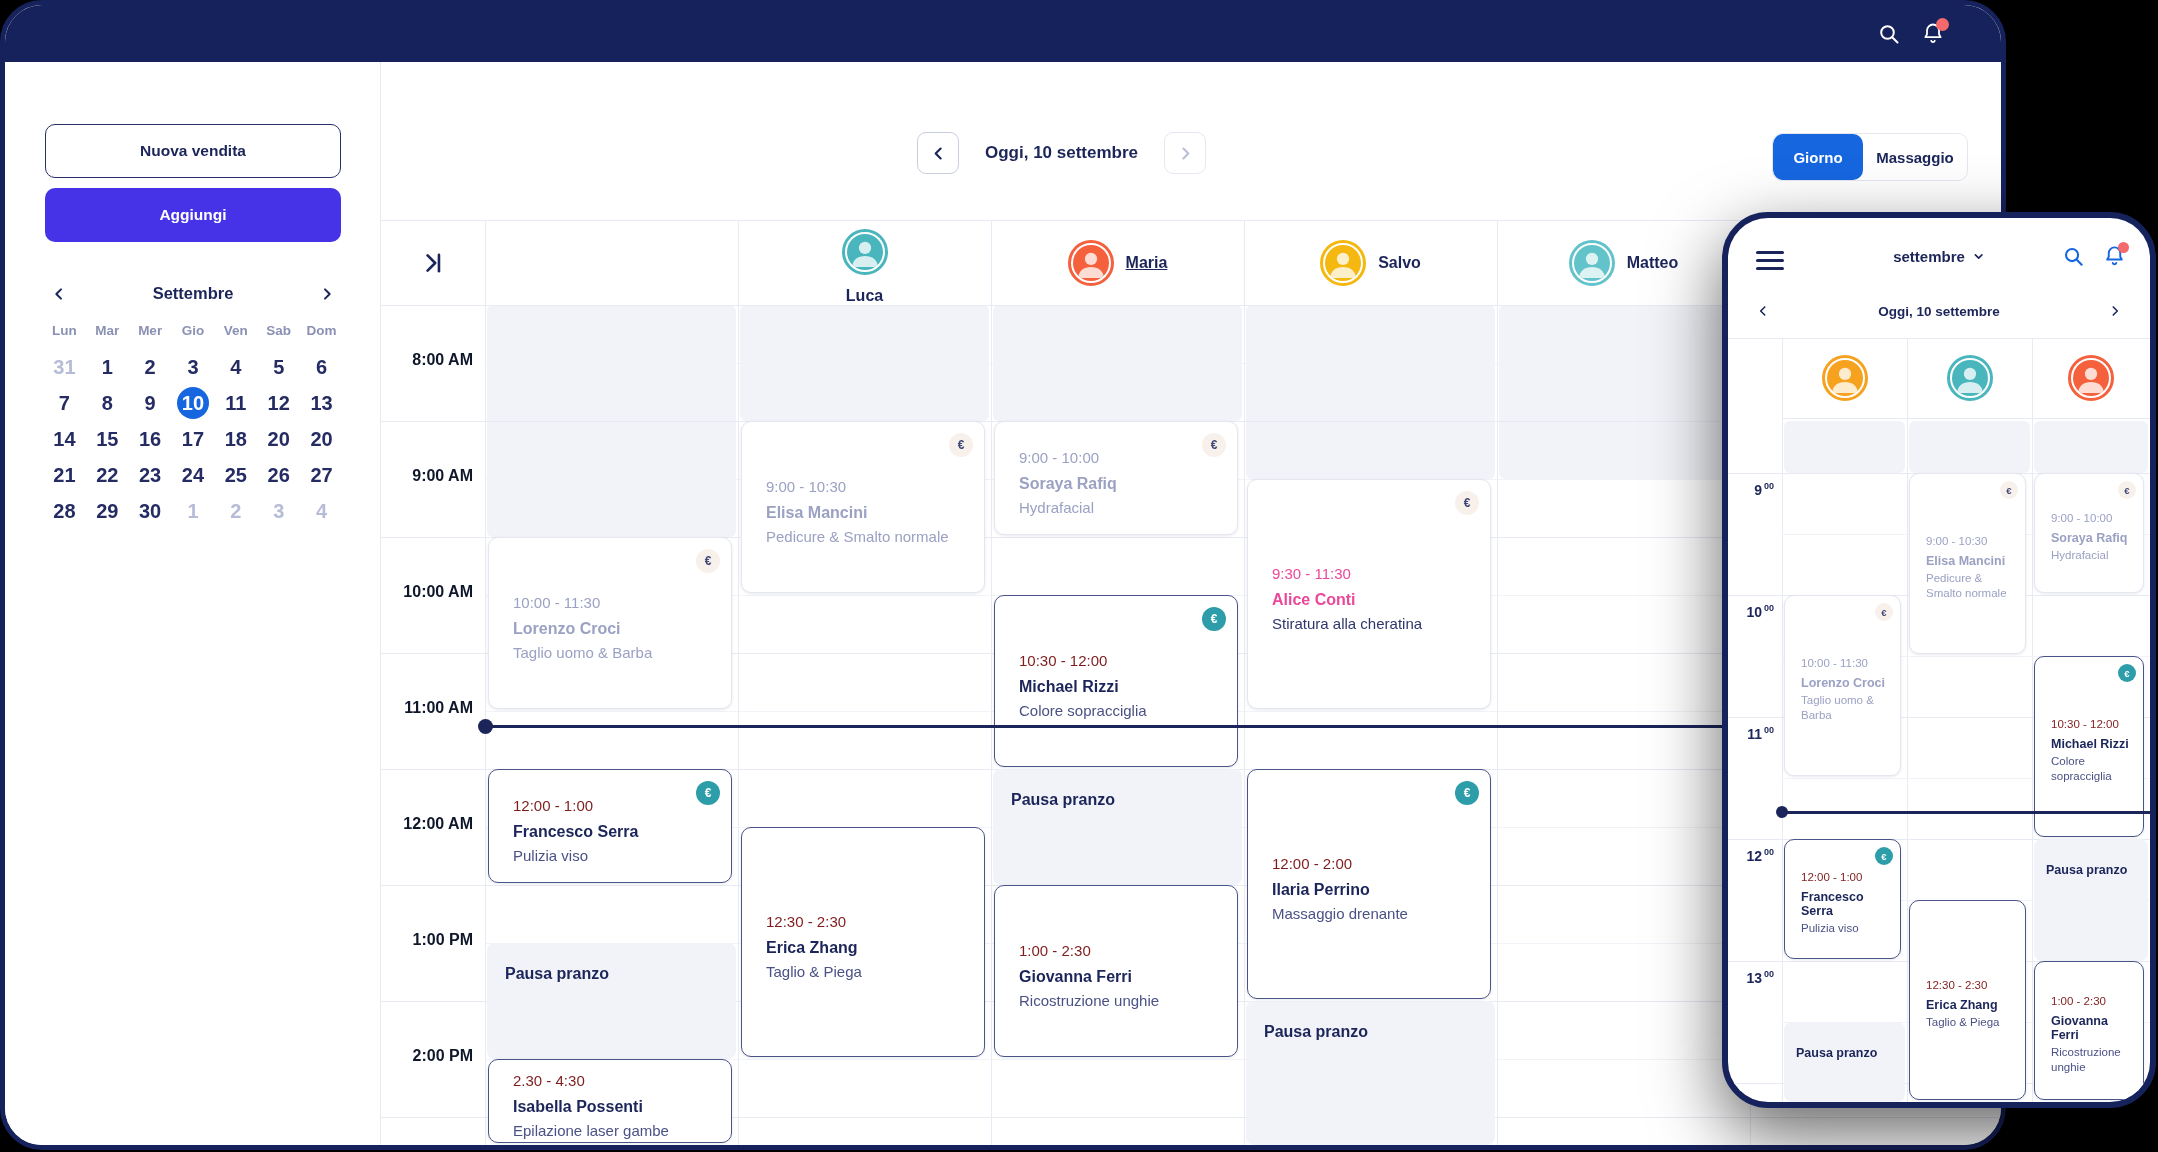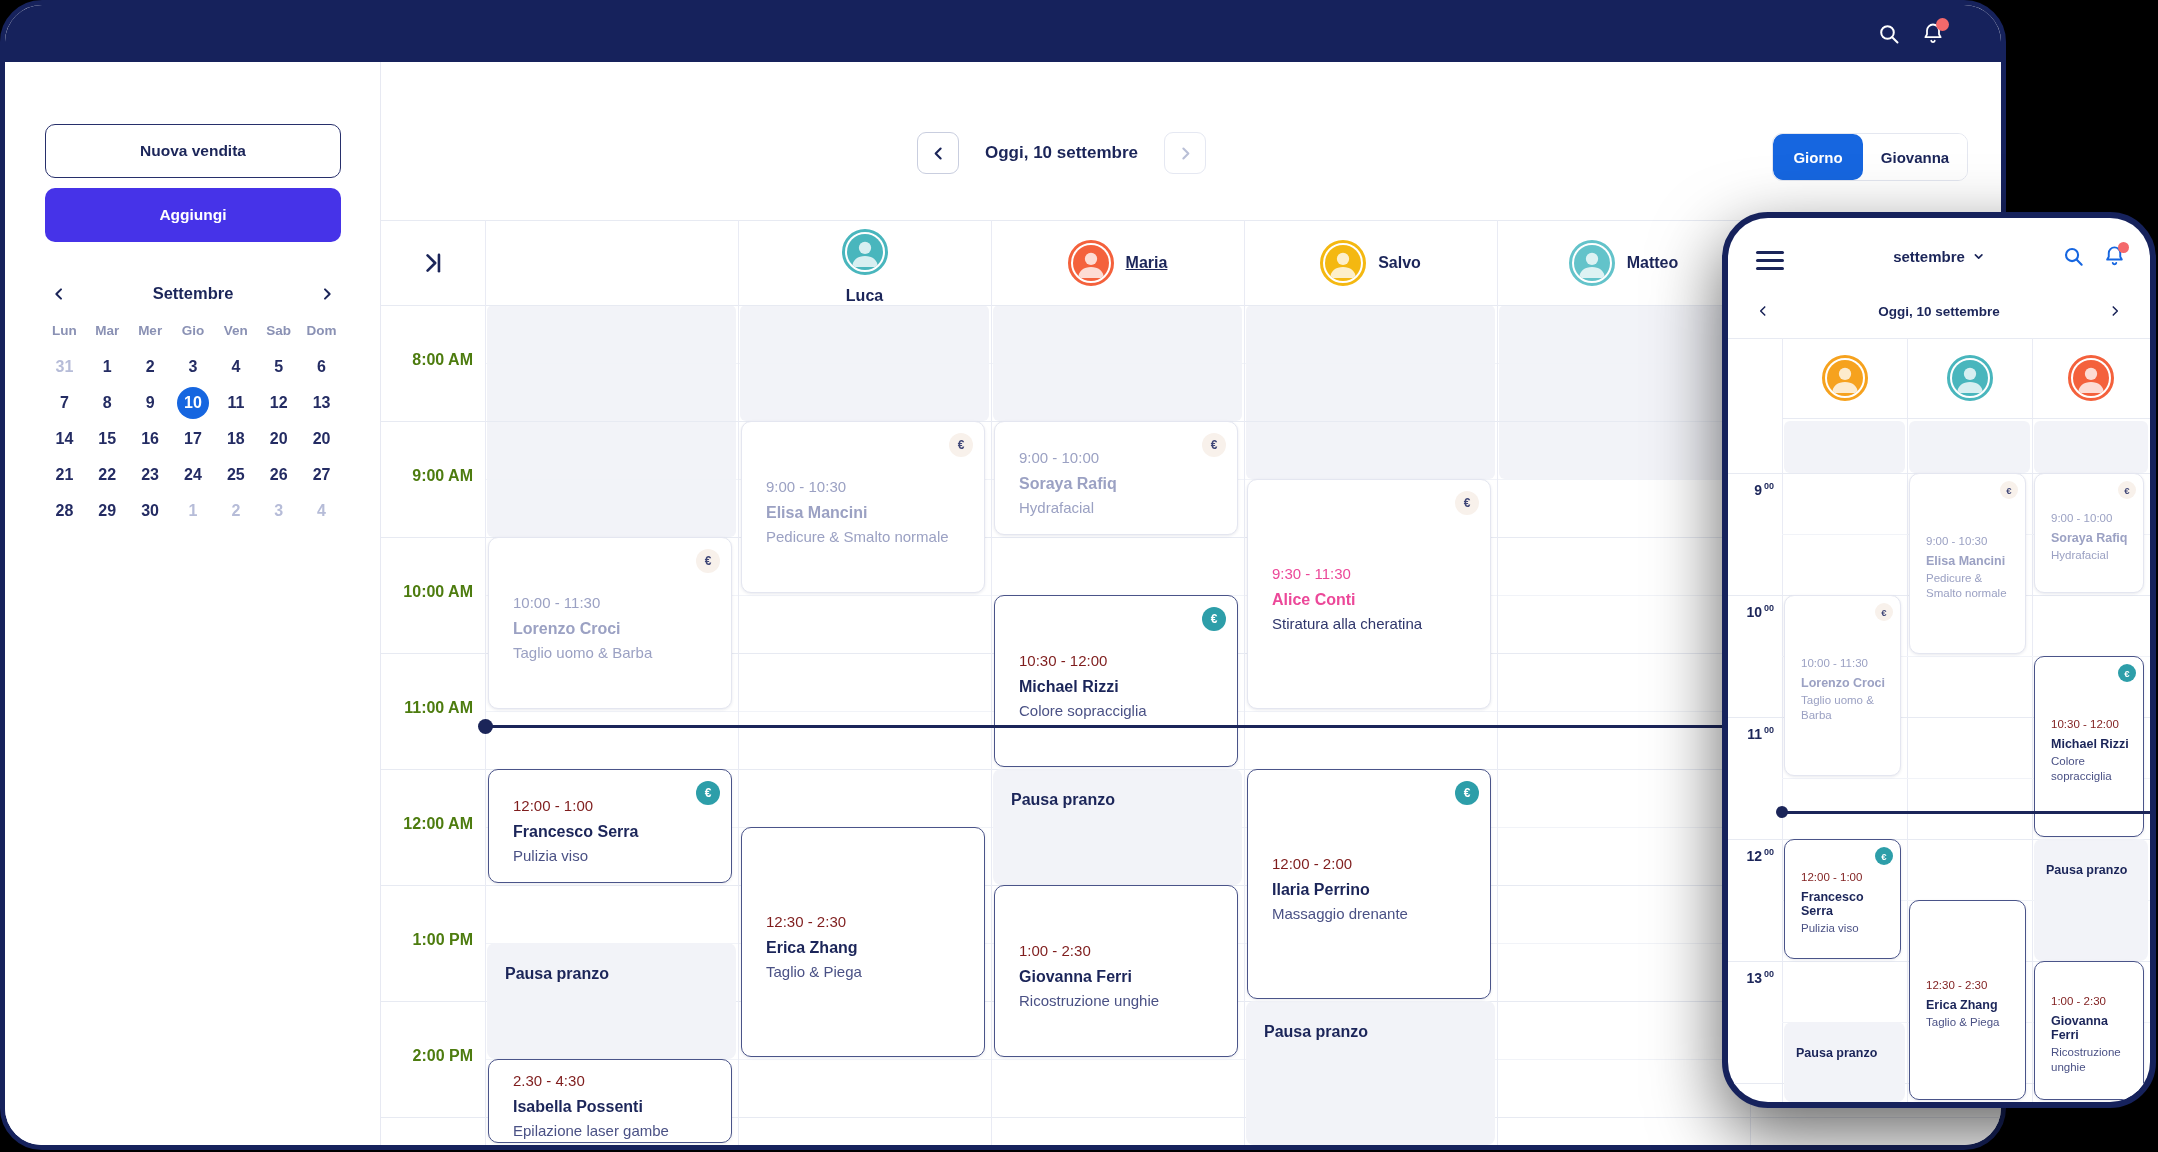--- a/index.html
+++ b/index.html
@@ -23,41 +23,41 @@
   .btn.primary{top:126px;background:#4633E8;color:#fff;}
   .minical{position:absolute;top:222px;left:38px;width:300px;}
   .mc-head{display:flex;justify-content:space-between;align-items:center;padding:0 8px;margin-bottom:20px;}
   .mc-month{font-size:16.5px;font-weight:700;color:#1B2559;}
   .mc-chev{cursor:pointer;display:inline-flex;}
   .mc-week{display:grid;grid-template-columns:repeat(7,1fr);text-align:center;color:#8A91B4;
     font-size:13.5px;font-weight:600;margin-bottom:12px;}
   .mc-grid{display:grid;grid-template-columns:repeat(7,1fr);row-gap:2px;}
   .mc-day{height:34px;display:flex;align-items:center;justify-content:center;cursor:pointer;}
   .mc-day span{width:32px;height:32px;display:flex;align-items:center;justify-content:center;
-    font-size:16px;font-weight:600;color:#242C63;border-radius:50%;}
+    font-size:20px;font-weight:600;color:#242C63;border-radius:50%;}
   .mc-day.muted span{color:#B6BCD8;}
   .mc-day.selected span{background:#1666E0;color:#fff;}
 
   
   .main{flex:1;position:relative;background:#fff;overflow:hidden;}
   .cal-nav{position:absolute;left:536px;top:69px;height:44px;display:flex;align-items:center;gap:26px;z-index:6;}
   .nav-btn{width:42px;height:42px;border-radius:9px;background:#fff;display:flex;align-items:center;justify-content:center;}
   .nav-btn.prev{border:1px solid #C9CEDF;}
   .nav-btn.next{border:1px solid #E5E8F2;}
   .nav-title{font-size:17px;font-weight:700;color:#1B2559;}
   .seg{position:absolute;top:71px;right:33px;height:46px;display:flex;border:1px solid #E4E7F0;
     border-radius:10px;overflow:hidden;background:#fff;z-index:6;}
   .seg-day{background:#1666E0;color:#fff;width:90px;font-size:15px;font-weight:600;border-radius:10px;}
   .seg-week{width:104px;color:#1B2559;font-size:15px;font-weight:600;background:#fff;}
 
   .hline{position:absolute;height:1px;background:#E7EAF2;}
   .hline.half{background:#F1F3F8;}
   .vline{position:absolute;width:1px;background:#E9EBF4;}
   .time-label{position:absolute;width:104px;text-align:right;padding-right:12px;box-sizing:border-box;
-    font-weight:600;font-size:16px;color:#4d7c0f;z-index:4;}
+    font-weight:600;font-size:16px;color:#0f172a;z-index:4;}
   .block{position:absolute;background:#F2F3F8;border-radius:6px;}
   .break-block{position:absolute;background:#F2F3F8;border-radius:8px;box-sizing:border-box;}
   .break-label{padding:22px 0 0 18px;font-size:16px;font-weight:600;color:#1B2559;}
   .staff-row{position:absolute;}
   .staff-cell{position:absolute;display:flex;align-items:center;justify-content:center;gap:12px;cursor:pointer;}
   .staff-name{font-size:16px;font-weight:700;color:#1B2559;}
   .avatar{border:3px solid var(--c);border-radius:50%;padding:2px;background:#fff;box-sizing:border-box;flex:none;}
   .avatar i{display:block;width:100%;height:100%;border-radius:50%;background:var(--c);overflow:hidden;}
 
   .card{position:absolute;background:#fff;border:1px solid #4A5489;border-radius:10px;display:flex;
@@ -271,21 +271,21 @@
         </button>
         <span class="nav-title">Oggi, 10 settembre</span>
         <button class="nav-btn next">
           <svg width="17" height="17" viewBox="0 0 24 24" fill="none" stroke="#B9BFD6" stroke-width="3" stroke-linecap="round" stroke-linejoin="round">
               <path d="M9 5l7 7-7 7"></path>
             </svg>
         </button>
       </div>
       <div class="seg">
         <button class="seg-day">Giorno</button>
-        <button class="seg-week">Giovanna</button>
+        <button class="seg-week">Massaggio</button>
       </div>
     <div class="block" style="left: 106px; top: 243px; width: 249px; height: 232px; z-index: 1;"></div>
         <div class="block" style="left: 359px; top: 243px; width: 249px; height: 116px; z-index: 1;"></div>
         <div class="block" style="left: 612px; top: 243px; width: 249px; height: 116px; z-index: 1;"></div>
         <div class="block" style="left: 865px; top: 243px; width: 249px; height: 174px; z-index: 1;"></div>
         <div class="block" style="left: 1118px; top: 243px; width: 249px; height: 174px; z-index: 1;"></div>
         <div class="block" style="left: 1371px; top: 243px; width: 247px; height: 116px; z-index: 1;"></div>
         <div class="hline" style="left: 0px; top: 243px; width: 1620px; z-index: 2;"></div>
         <div class="hline half" style="left: 104px; top: 301px; width: 1516px; z-index: 2;"></div>
         <div class="hline" style="left: 0px; top: 359px; width: 1620px; z-index: 2;"></div>

